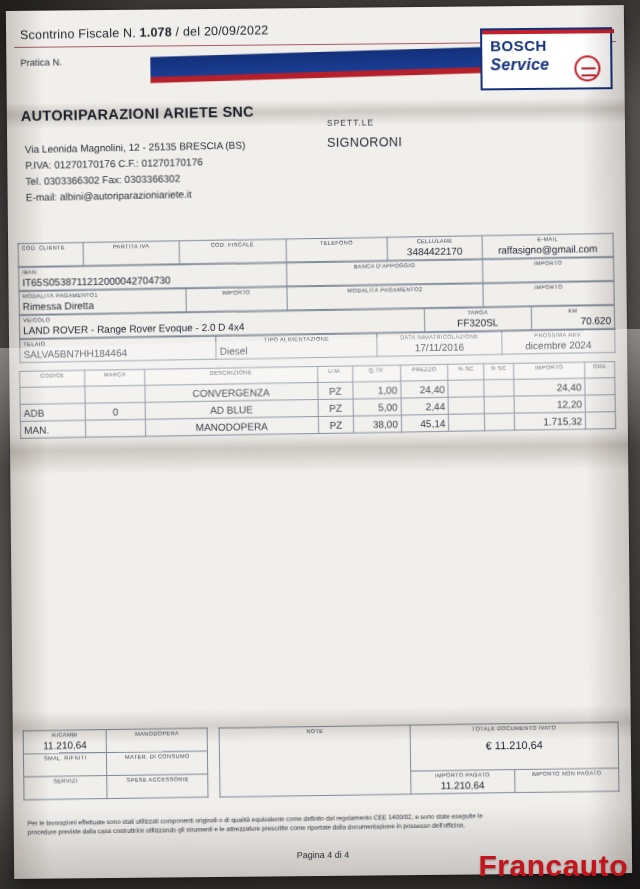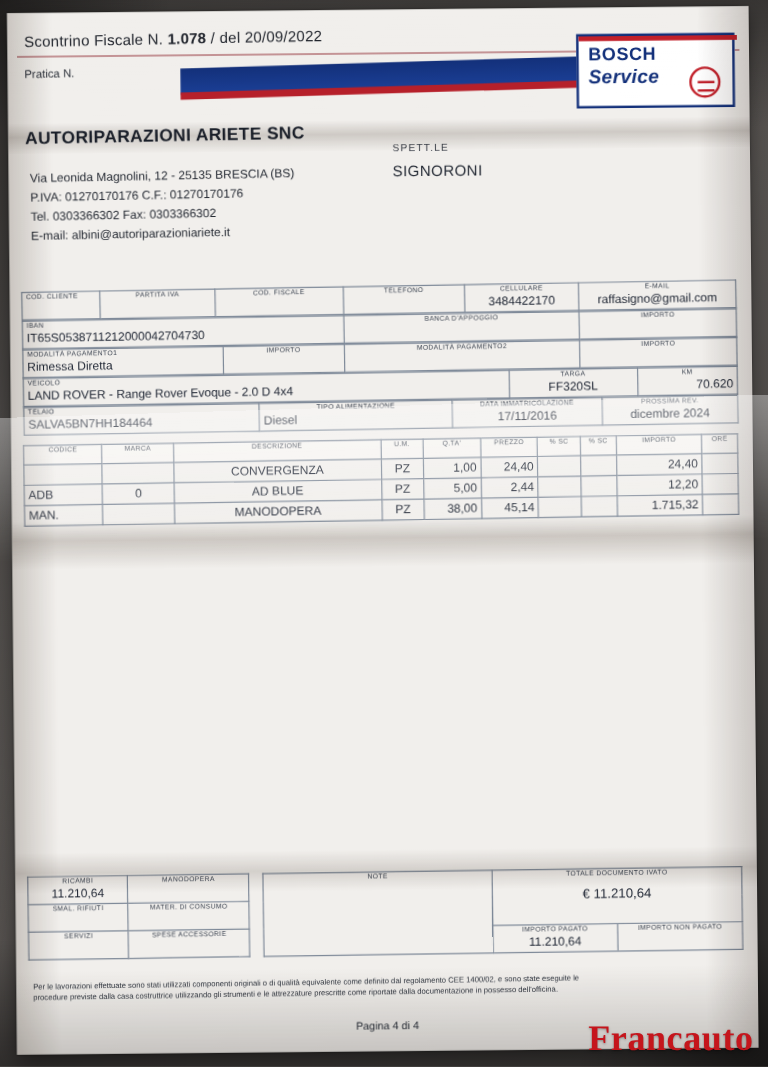--- a/index.html
+++ b/index.html
@@ -160,21 +160,21 @@
     line-height:9px; color:#2c323c; transform: rotate(-0.4deg);
   }
   .pagina {
     position:absolute; left:0; right:0; top:842px; text-align:center;
     font-size:9px; color:#2b313b;
   }
 
   
   .watermark {
     position:absolute; right:12px; bottom:6px;
-    font-family:Liberation Serif, serif; font-size:30px; font-weight:700;
+    font-family:Liberation Sans, sans-serif; font-size:30px; font-weight:700;
     color:#c5151c; letter-spacing:.5px;
     text-shadow: 0 1px 2px rgba(0,0,0,.35);
   }
   .blank-zone { position:absolute; left:10px; top:430px; width:596px; height:282px; }
 </style>
 </head>
 <body>
 
 <div id="photo-bg"></div>
 

